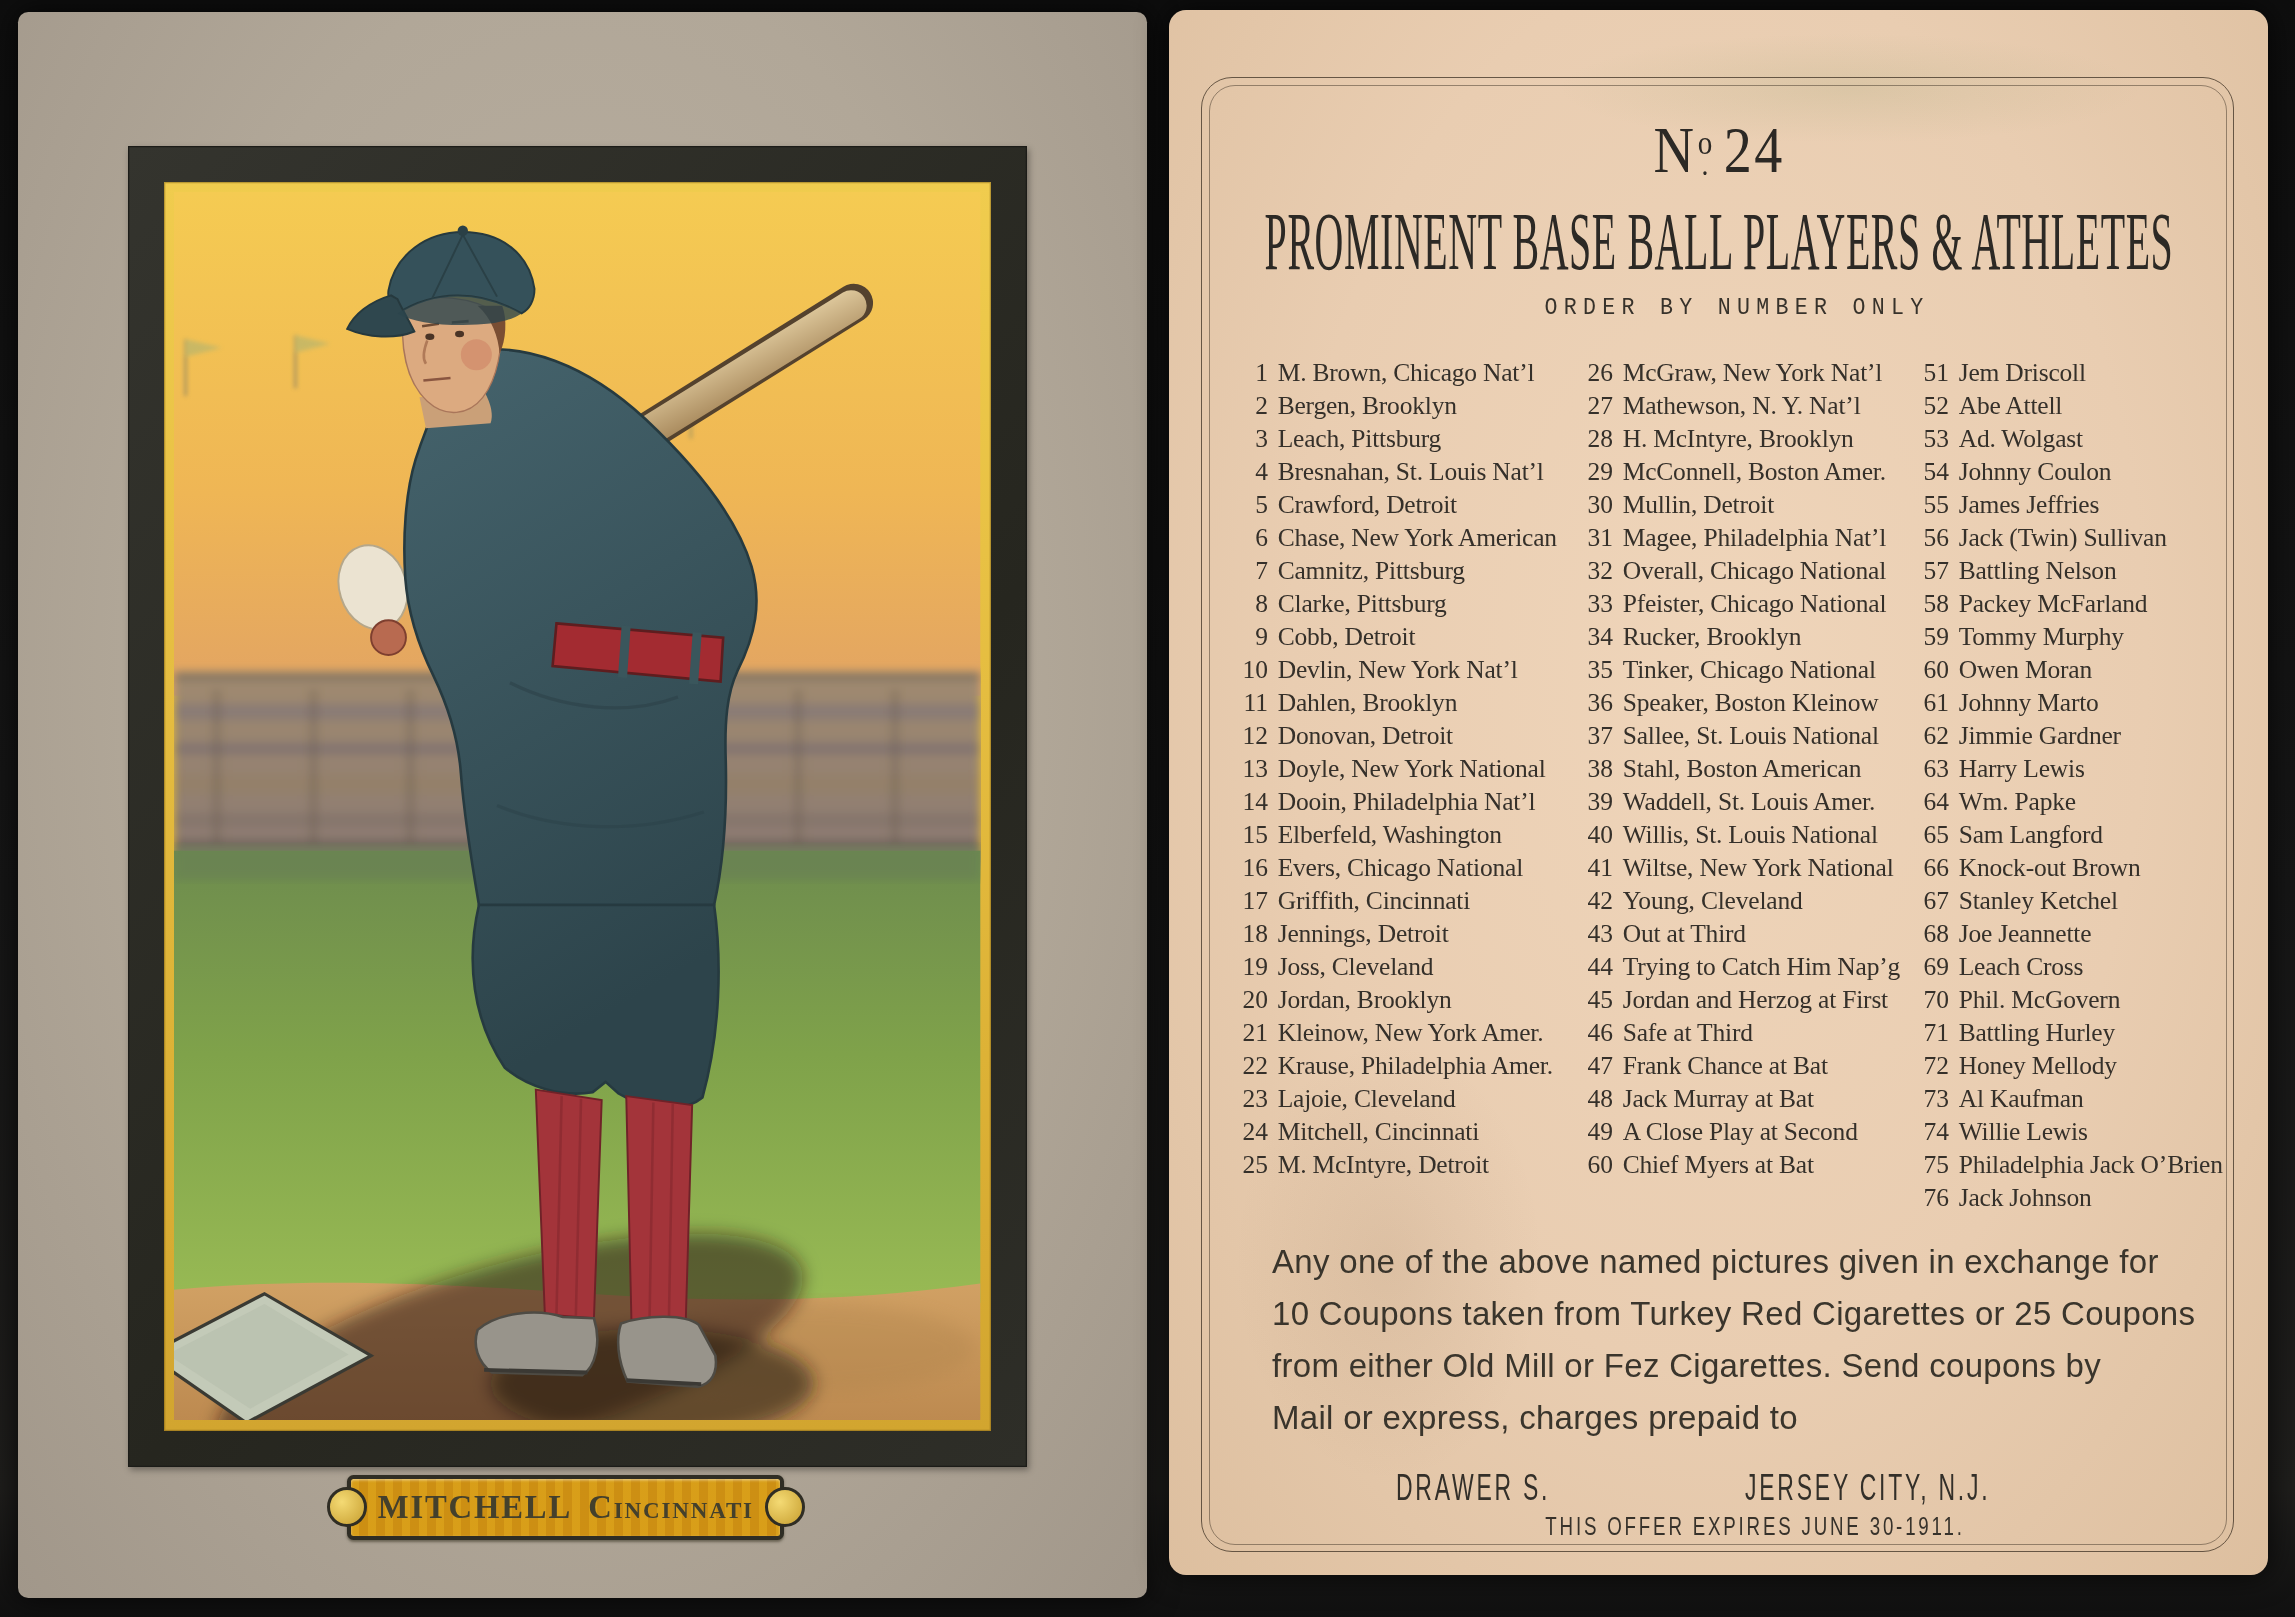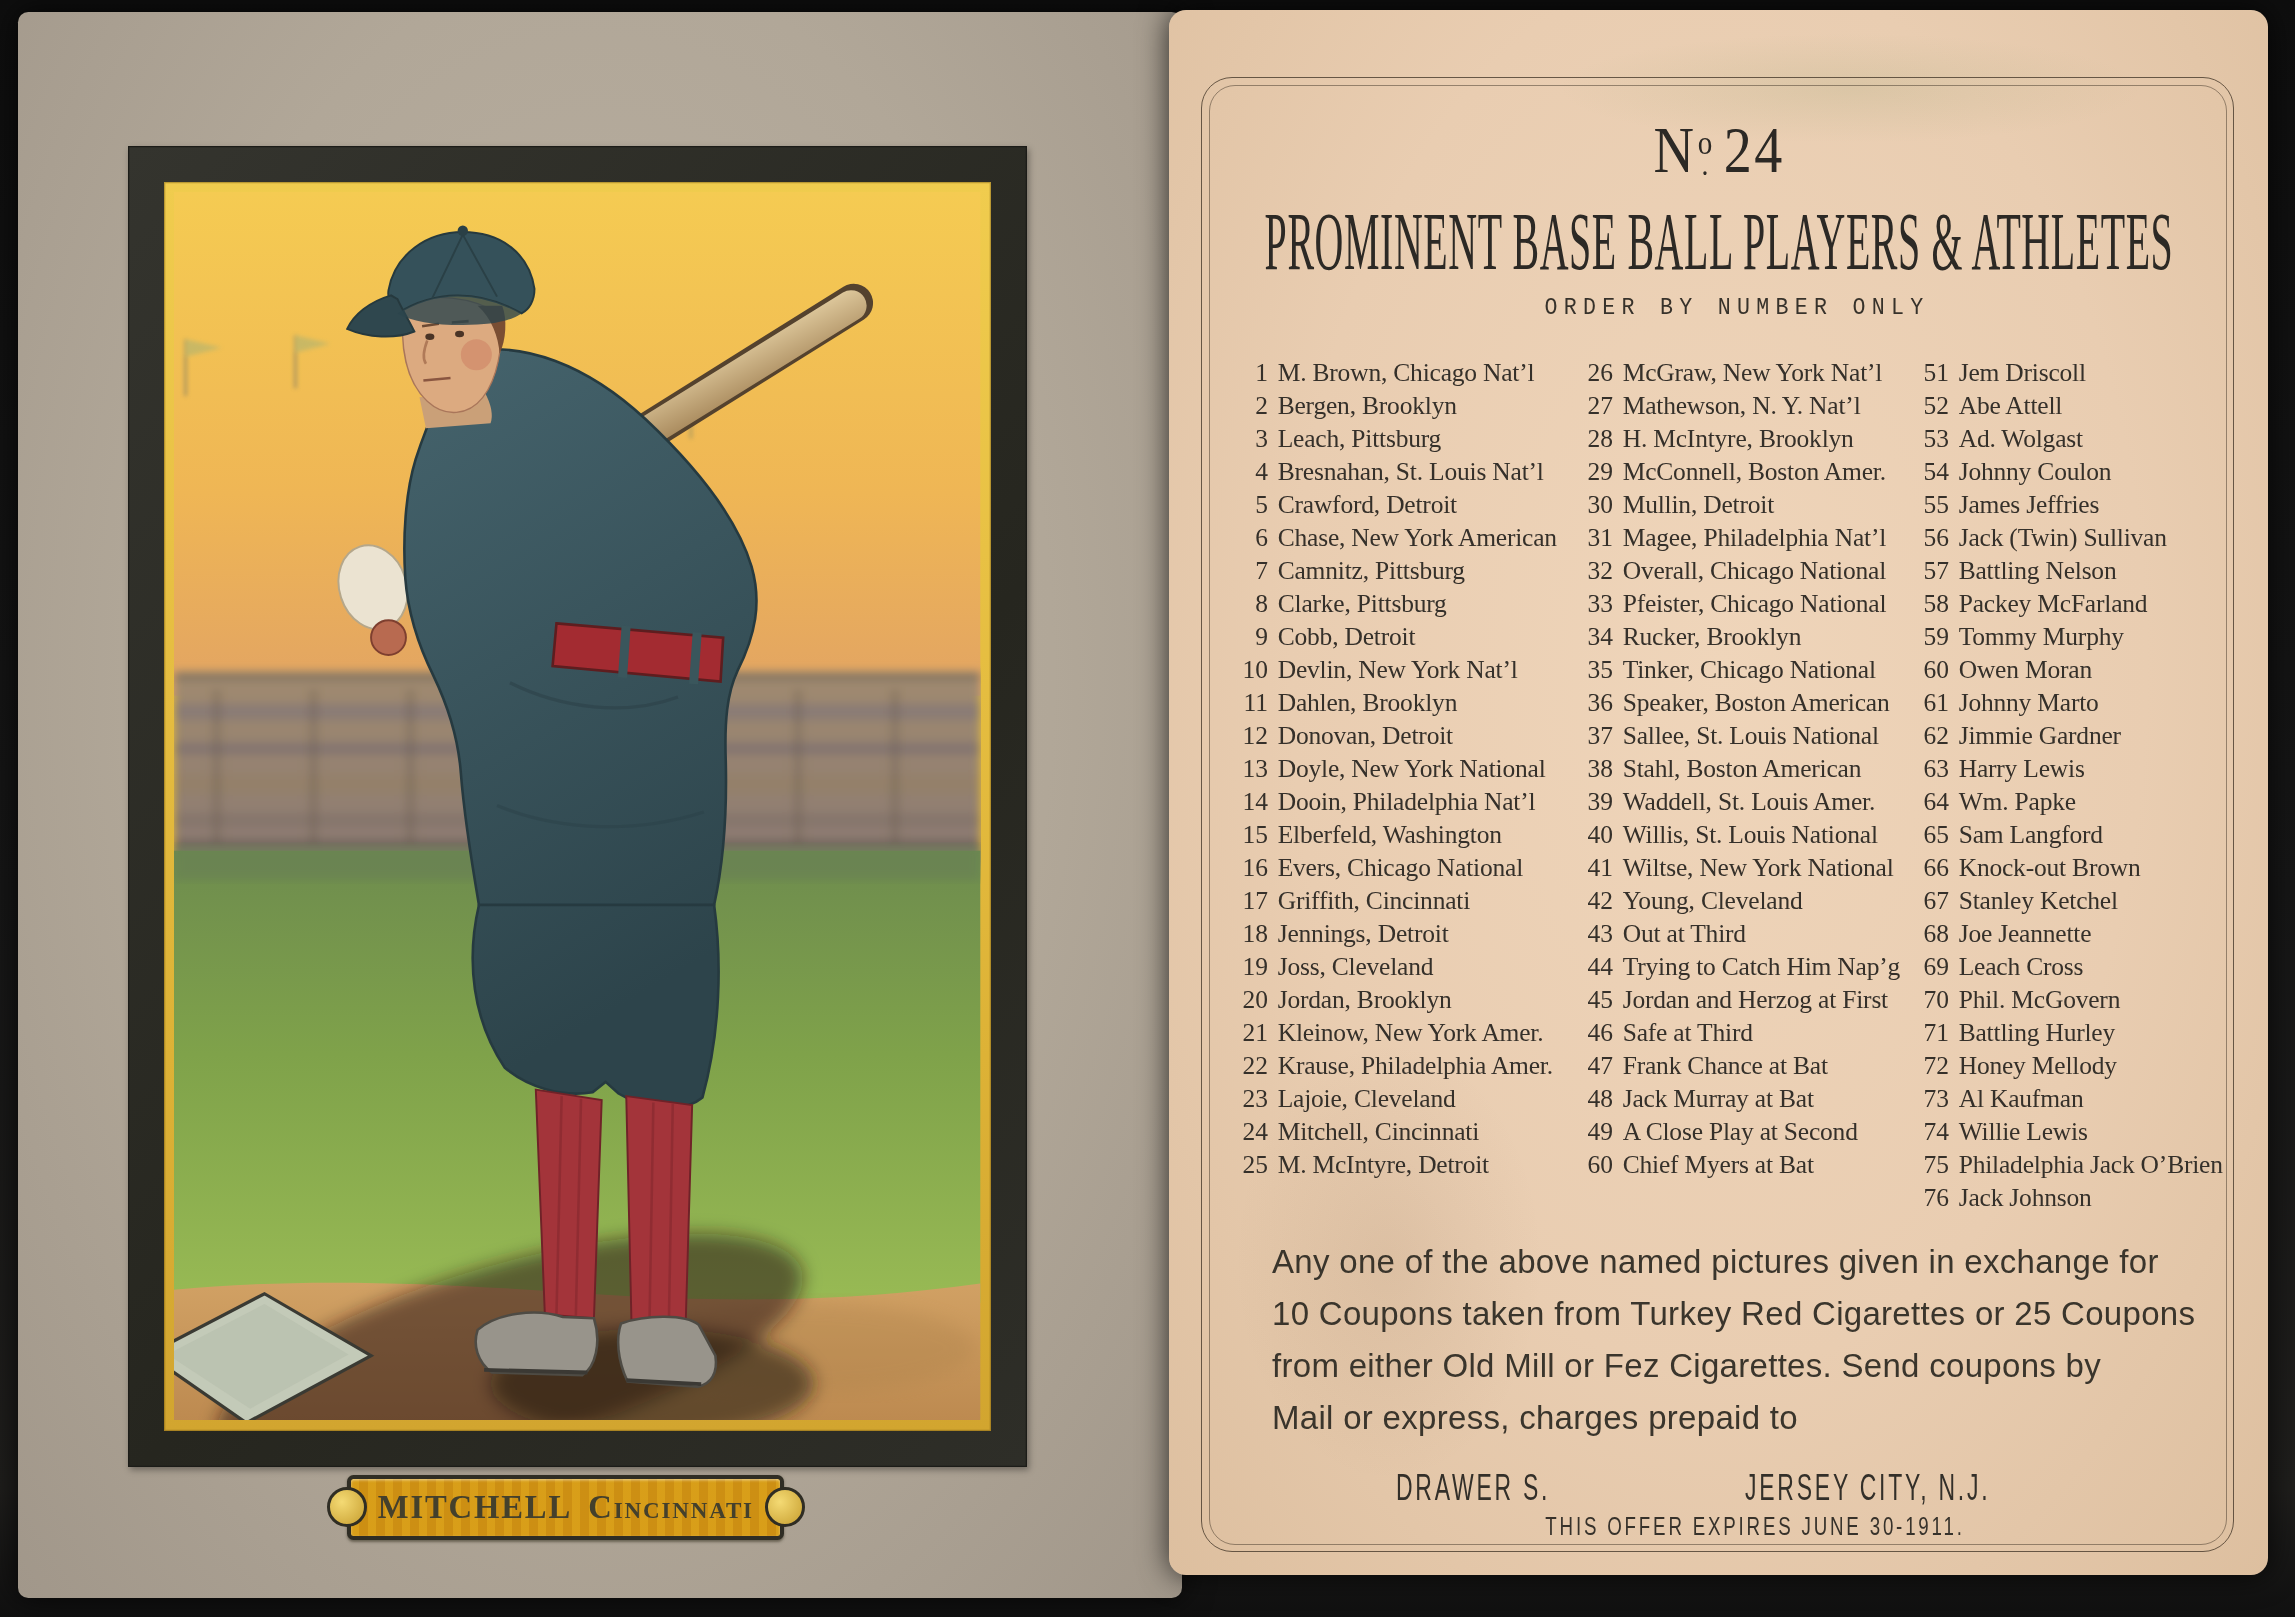--- a/index.html
+++ b/index.html
@@ -5,21 +5,21 @@
   html,body{margin:0;padding:0;background:#141414;}
   body{width:2295px;height:1618px;position:relative;overflow:hidden;
        font-family:"Liberation Serif", serif;}
   #stage{position:absolute;inset:0;background:
     linear-gradient(180deg,#0e0e0e 0%,#161616 55%,#1f1e1c 92%,#101010 100%);}
   .card{position:absolute;}
 
   
   .front{left:18px;top:11.6px;width:1129px;height:1586px;border-radius:10.3px;
     background:radial-gradient(ellipse at 50% 42%,#bab0a2 0%,#b1a798 55%,#a1978a 100%);
-    box-shadow:0 0 30px rgba(0,0,0,.75);padding-left:35px;}
+    box-shadow:0 0 30px rgba(0,0,0,.75);}
   .frame{position:absolute;left:110px;top:134px;width:899px;height:1321px;
     background:linear-gradient(135deg,#34342e 0%,#26261f 60%,#2e2e28 100%);
     box-shadow:inset 0 0 0 1.3px #1c1c18, 1.9px 2.6px 6.5px rgba(0,0,0,.35);}
   .gold{position:absolute;inset:36px;background:linear-gradient(180deg,#f0cc4e,#ddb236 70%,#d2a52f);
     box-shadow:inset 0 0 0 1.3px rgba(120,90,20,.45);}
   .art{position:absolute;inset:10.3px;display:block;width:calc(100% - 20.7px);height:calc(100% - 20.7px);}
 
   .plate{position:absolute;left:329px;top:1463px;width:429px;height:57px;
     border:4.5px solid #2f2d24;border-radius:6.5px;
     background:repeating-linear-gradient(90deg,#efcf58 0 8.4px,#e2bb43 8.4px 17px),#e7c348;
@@ -396,21 +396,21 @@
           <div class="row">
             <span class="num">34</span>
             <span class="nm">Rucker, Brooklyn</span>
           </div>
           <div class="row">
             <span class="num">35</span>
             <span class="nm">Tinker, Chicago National</span>
           </div>
           <div class="row">
             <span class="num">36</span>
-            <span class="nm">Speaker, Boston American</span>
+            <span class="nm">Speaker, Boston Kleinow</span>
           </div>
           <div class="row">
             <span class="num">37</span>
             <span class="nm">Sallee, St. Louis National</span>
           </div>
           <div class="row">
             <span class="num">38</span>
             <span class="nm">Stahl, Boston American</span>
           </div>
           <div class="row">

